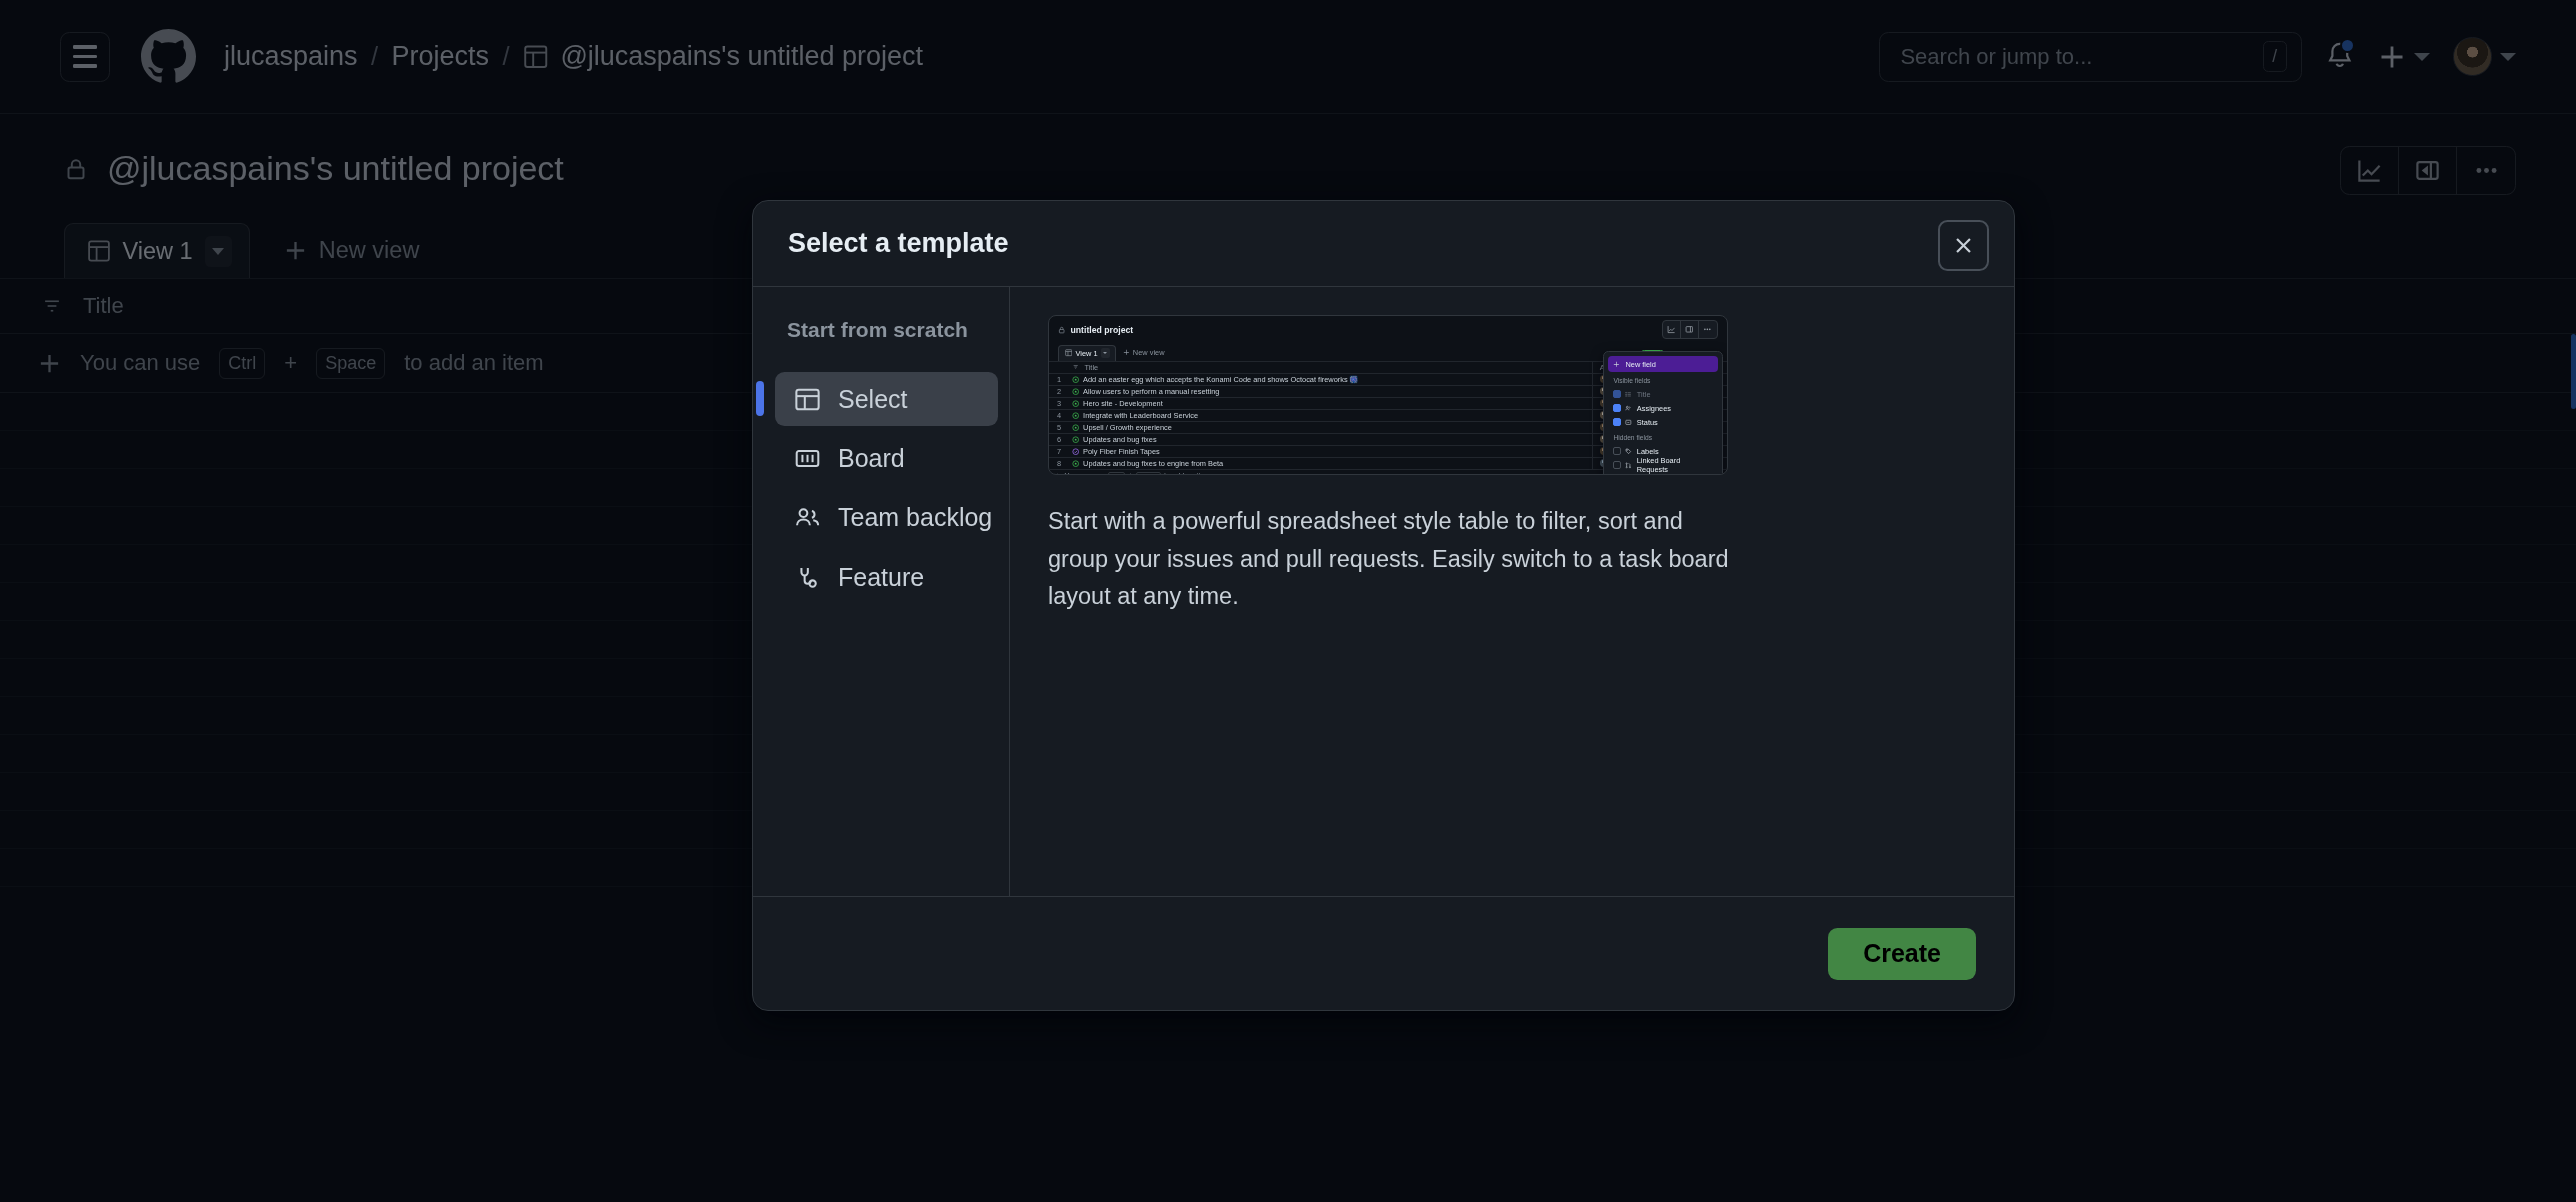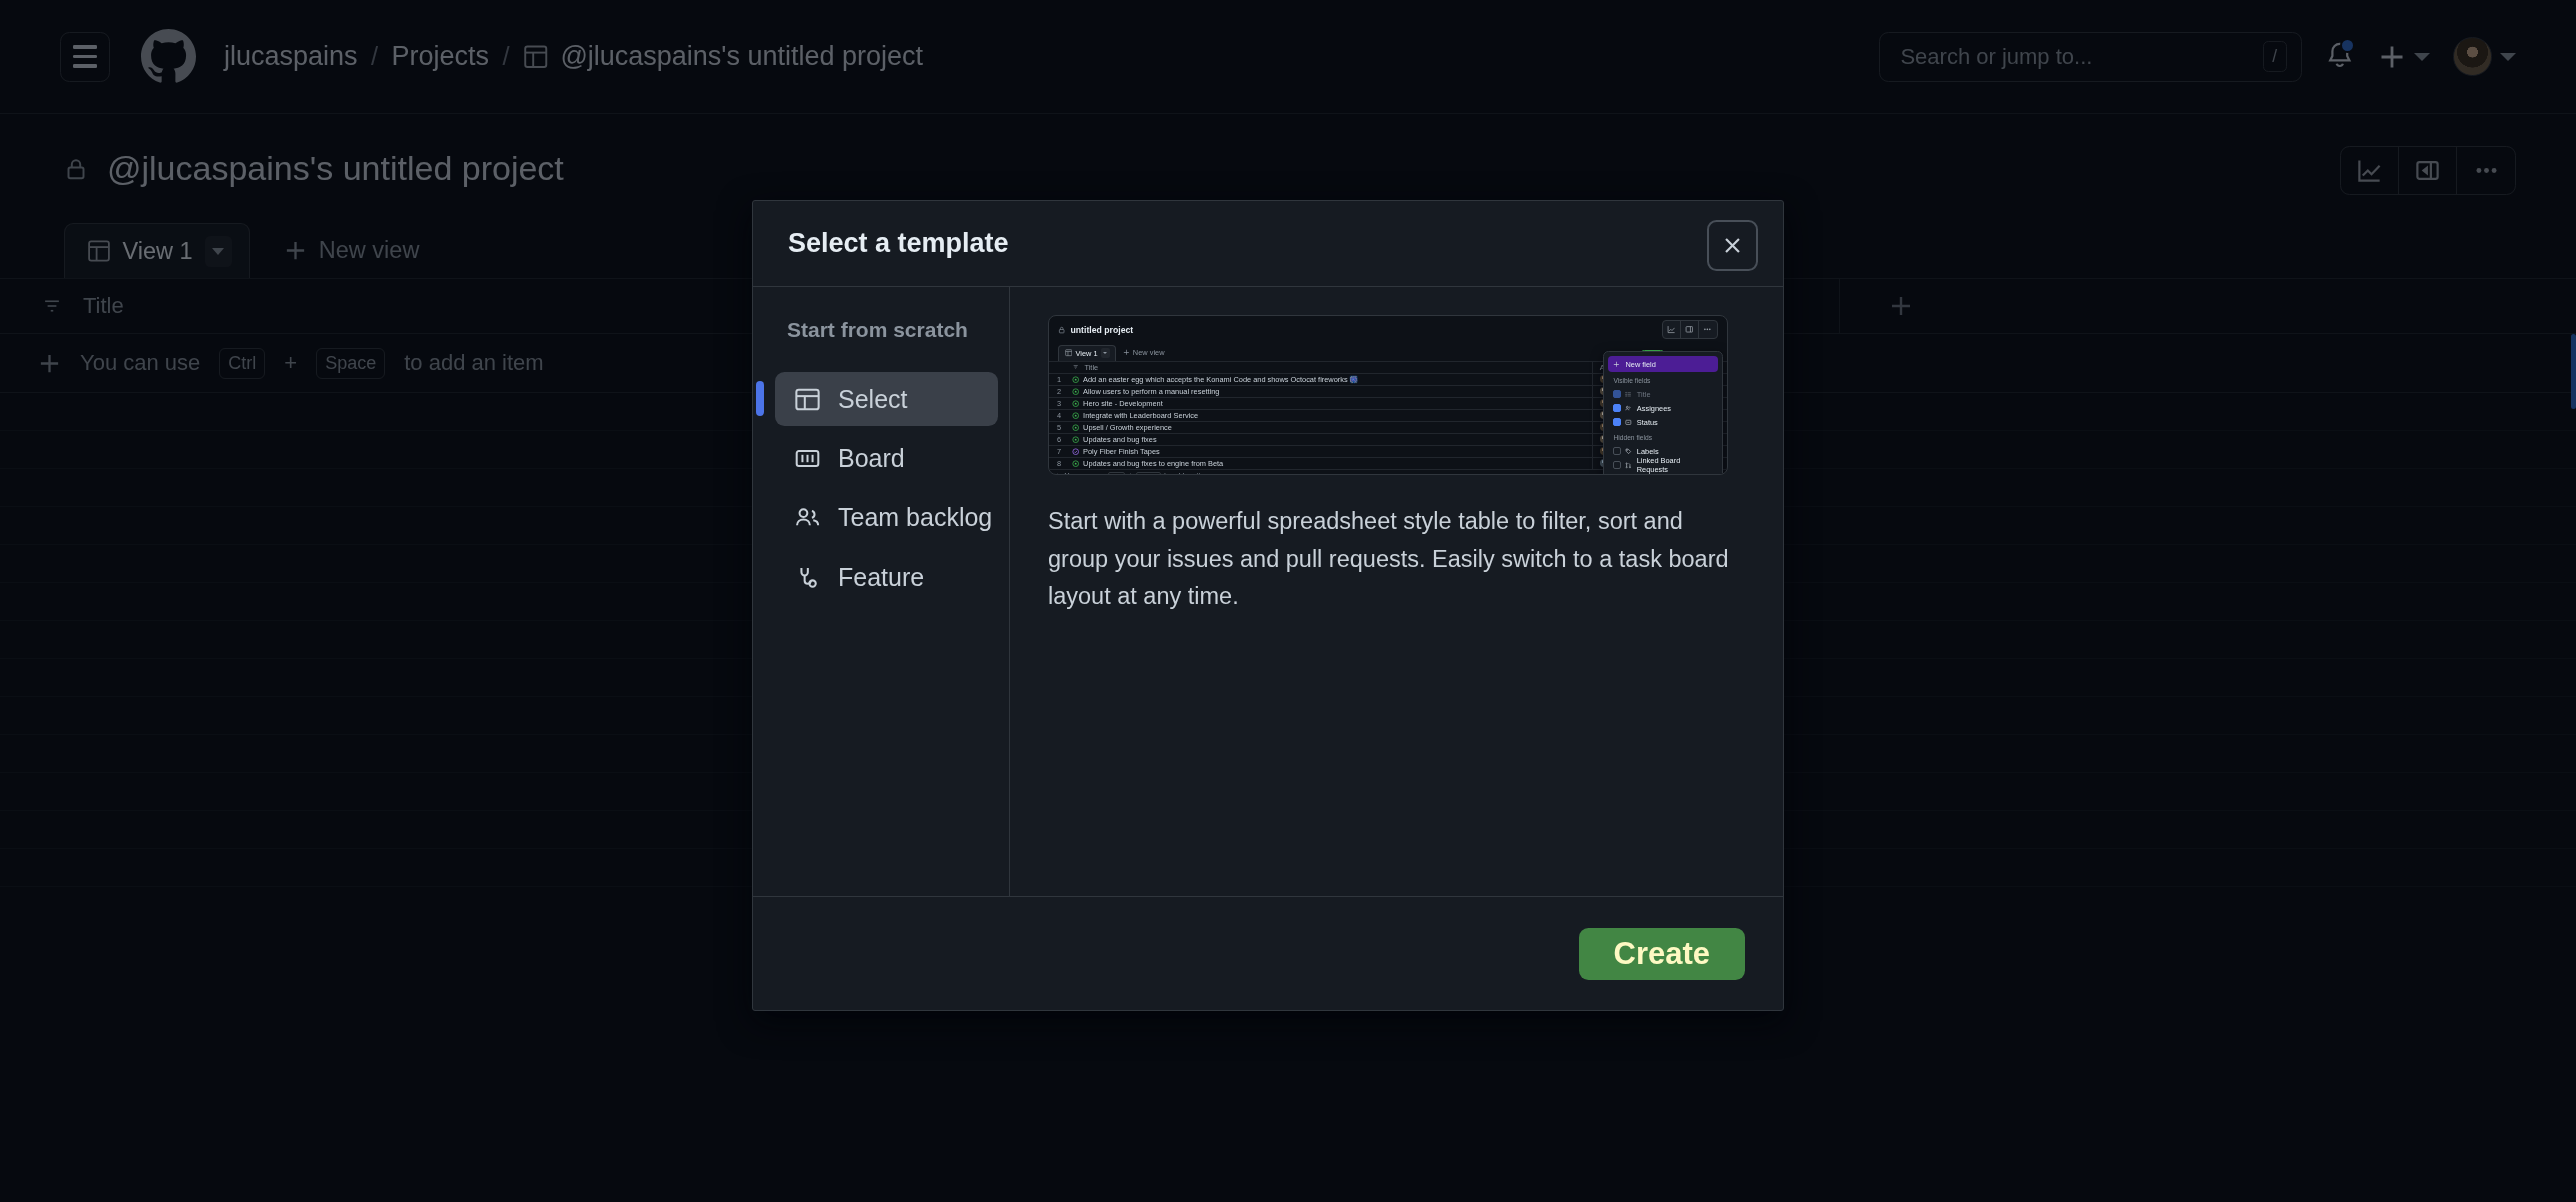--- a/index.html
+++ b/index.html
@@ -117,23 +117,23 @@
     font-size: 18px; color: #8b949e;
   }
   .empty-row { height: 38px; border-bottom: 1.3px solid #161b22; }
   .table-body { position: relative; }
   .focus-bar { position: absolute; right: 0; top: 0; width: 5.4px; height: 75px; background: #316dca; border-radius: 2.7px; }
 
   
   .overlay { position: fixed; inset: 0; background: rgba(1,4,9,0.55); }
   .modal {
     position: fixed; left: 752px; top: 200px;
-    width: 1032px; height: 811px;
+    width: 1263px; height: 811px;
     background: #161b22;
-    border: 1.3px solid #30363d; border-radius: 3px;
+    border: 1.3px solid #30363d; border-radius: 16px;
     display: flex; flex-direction: column;
     box-shadow: 0 10.7px 32px rgba(1,4,9,0.85);
     overflow: hidden;
   }
   .modal-header {
     height: 86px; display: flex; align-items: center;
     padding: 0 35px; border-bottom: 1.3px solid #30363d; position: relative;
   }
   .modal-title { font-size: 27px; font-weight: 700; color: #e6edf3; }
   .modal-close {
@@ -214,22 +214,22 @@
   .pv-cb.on.dim { background:#4c82f7;opacity:.55; }
 
   .tpl-desc { font-size: 23.5px; line-height: 1.6; color: #c9d1d9; margin-top: 28px; max-width: 692px; }
 
   .modal-footer {
     height: 114px; border-top: 1.3px solid #30363d;
     display: flex; align-items: center; justify-content: flex-end;
     padding-right: 38px;
   }
   .create-btn {
-    background: #428644; color: #fef9c3;
-    font-size: 31px; font-weight: 600;
+    background: #428644; color: #000000;
+    font-size: 25px; font-weight: 600;
     padding: 0 35px; height: 52px;
     border: none; border-radius: 9.4px; cursor: pointer;
     font-family: "Liberation Sans", sans-serif;
   }
 </style>
 </head>
 <body>
 
 <div class="gh-header">
 

